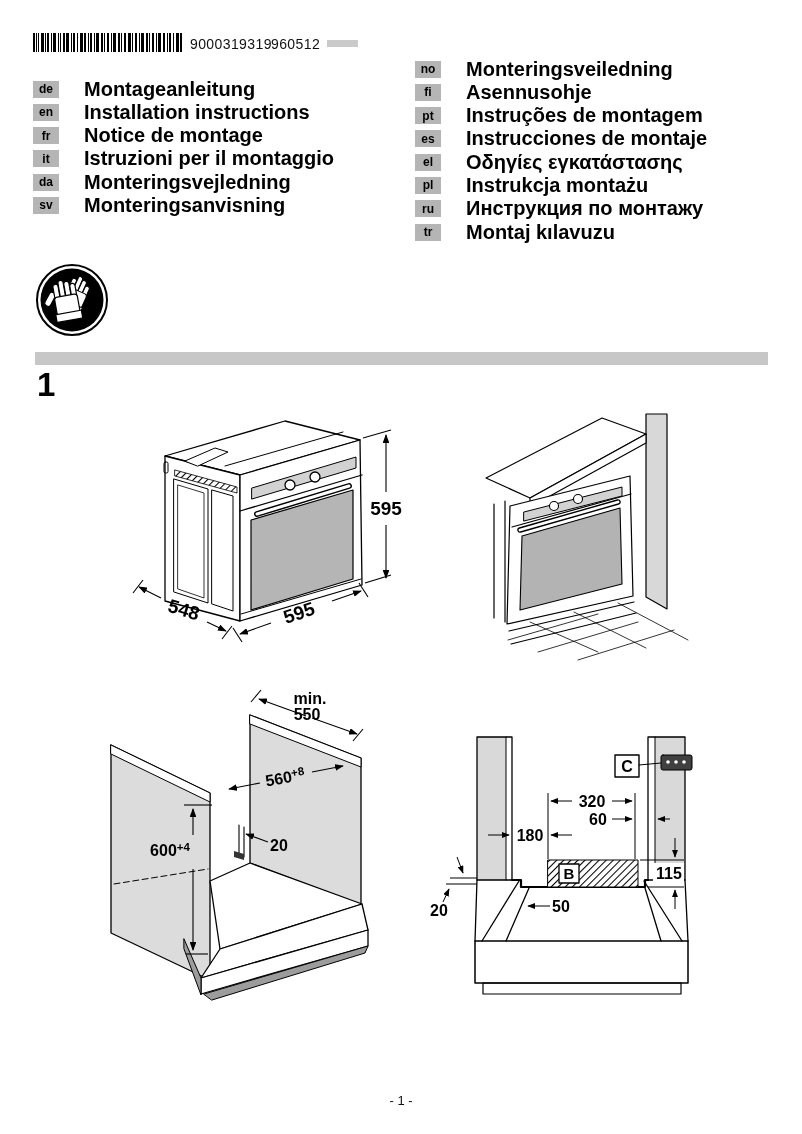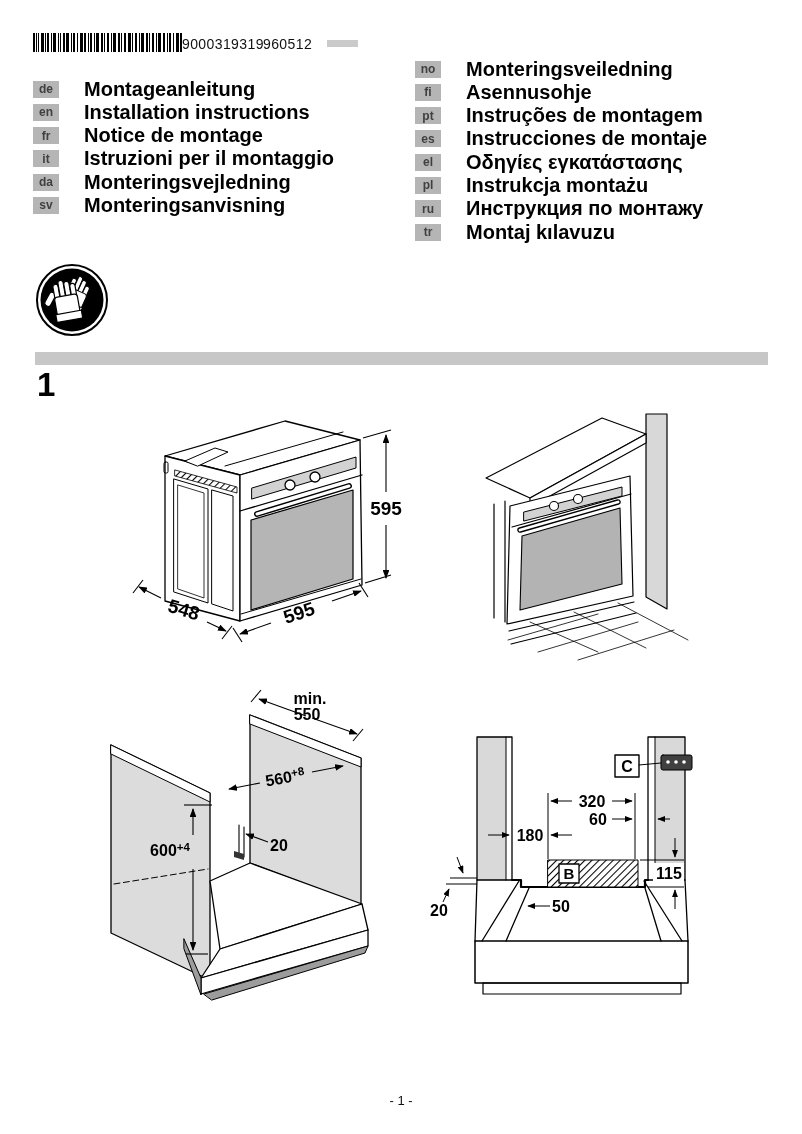--- a/index.html
+++ b/index.html
@@ -3,27 +3,27 @@
 <meta charset="utf-8">
 <style>
   html,body{margin:0;padding:0;background:#e9e9e9;}
   .page{
     position:relative;width:802px;height:1134px;background:#fff;
     margin:0 auto;overflow:hidden;
     font-family:"Liberation Sans","DejaVu Sans",sans-serif;color:#000;
   }
   .abs{position:absolute;}
   
-  .bc-num{position:absolute;top:36px;font-size:14px;letter-spacing:.4px;color:#111;}
+  .bc-num{position:absolute;top:36px;font-size:14px;letter-spacing:.4px;color:#111;padding-left:8px;}
   .reg-mark{position:absolute;left:327px;top:40px;width:31px;height:7px;background:#cacaca;}
   
   .lang-col{position:absolute;display:flex;flex-direction:column;}
   .lang-row{display:flex;align-items:center;height:18px;margin-bottom:5.3px;}
   .lang-badge{
-    width:26px;height:17px;background:#b5b5b5;color:#404040;
+    width:26px;height:17px;background:#b5b5b5;color:#000000;
     display:flex;align-items:center;justify-content:center;
     font-size:12px;font-weight:bold;flex:0 0 auto;
   }
   .lang-title{margin-left:25px;font-size:20px;font-weight:bold;white-space:nowrap;}
   
   .divider{position:absolute;left:35px;top:352px;width:733px;height:13px;background:#c7c7c7;}
   .section-num{position:absolute;left:37px;top:366px;font-size:33px;font-weight:bold;}
   
   svg.fig{position:absolute;overflow:visible;}
   svg .dt{font-family:"Liberation Sans","DejaVu Sans",sans-serif;font-weight:bold;fill:#000;}

